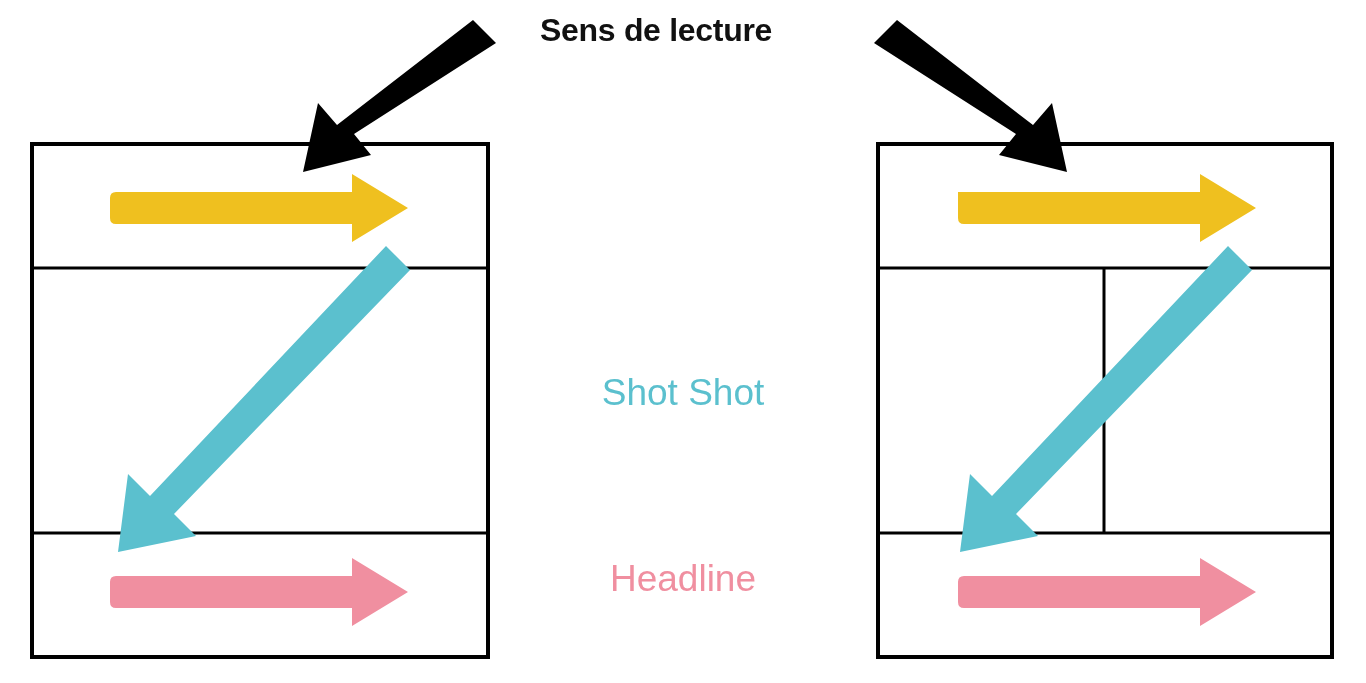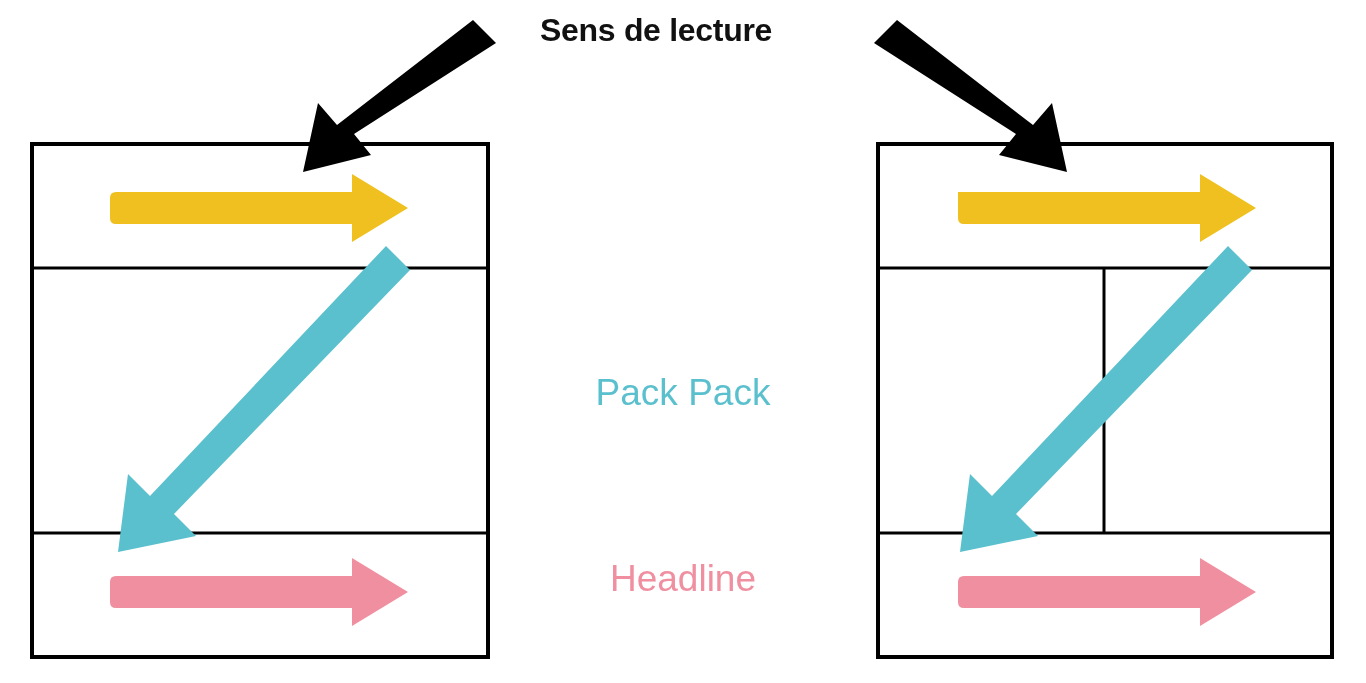--- a/index.html
+++ b/index.html
@@ -102,17 +102,17 @@
 
     <g>
       <path d="M 874 43 L 897 20 L 1033 125 L 1052 103 L 1067 172 L 999 155 L 1016 134 Z" fill="#000000"></path>
     </g>
 
   </svg>
 
   <div class="lbl" id="title-text">Sens de lecture</div>
 
 
-  <div class="lbl zone-label" id="label-packshot" style="color:#5BC0CE;">Pack Pack</div>
+  <div class="lbl zone-label" id="label-packshot" style="color:#5BC0CE;">Shot Shot</div>
 
   <div class="lbl zone-label" id="label-baseline" style="color:#F08FA0;">Headline</div>
 
 </div>
 
 </body></html>

